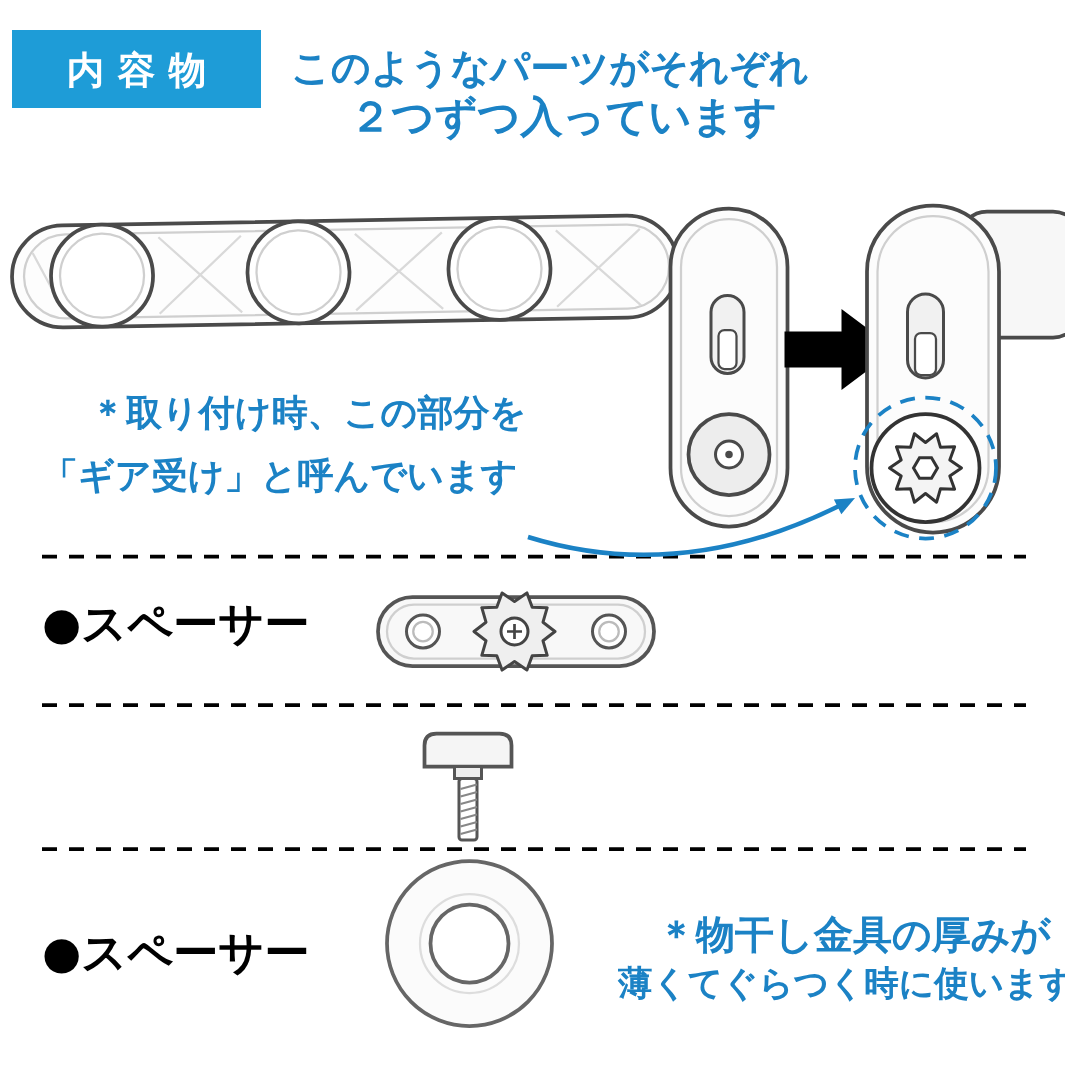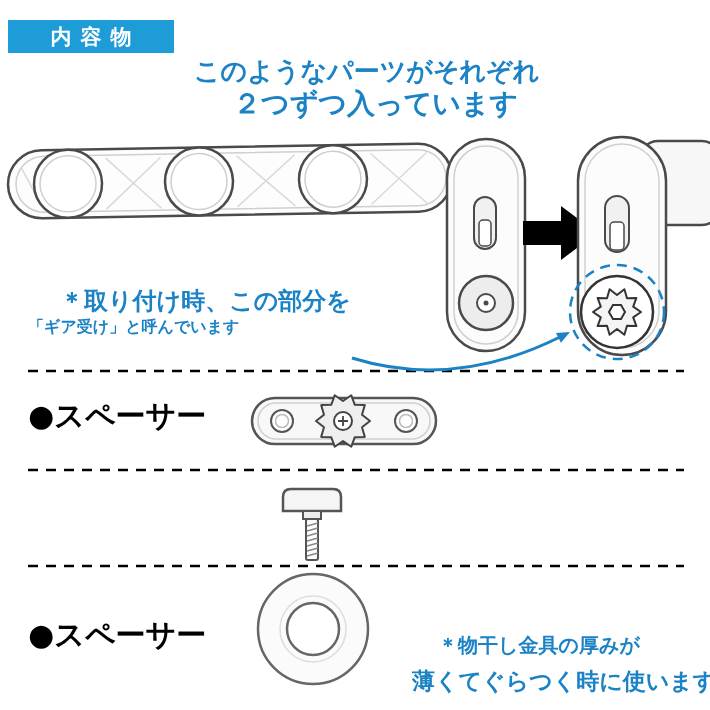--- a/index.html
+++ b/index.html
@@ -2,27 +2,27 @@
 <html style="--badge_bg: #1e9cd7; --note_blue: #1b82c5; --outline_gray: #4a4a4a;"><head>
 <meta charset="utf-8">
 <style>
   * { box-sizing: border-box; }
   html,body { margin:0; padding:0; background:#ffffff; }
   body { font-family:"DejaVu Sans","Liberation Sans",sans-serif; }
   .page { position:relative; width:710px; height:710px; background:#ffffff; overflow:hidden; }
   .abs { position:absolute; white-space:nowrap; }
   .art { left:0; top:0; }
   .badge {
-    left:8px; top:20px; width:166px; height:33px;
+    left:8px; top:20px; width:166px; height:52px;
     background:var(--badge_bg,#1e9cd7); color:#ffffff;
-    font-size:21px; font-weight:700;
+    font-size:25px; font-weight:700;
     display:flex; align-items:center; justify-content:center;
     letter-spacing:9px; padding-left:9px;
   }
-  .blue-note { color:var(--note_blue,#1b82c5); font-weight:700;margin-top:26px; }
+  .blue-note { color:var(--note_blue,#1b82c5); font-weight:700; }
   .label { color:#000000; font-weight:700; font-size:30px; }
   .blue-stroke { stroke:var(--note_blue,#1b82c5); }
   .blue-fill { fill:var(--note_blue,#1b82c5); }
 </style>
 </head>
 <body>
 
 <div class="page">
 
   <svg class="abs art" width="710" height="710" viewBox="0 0 710 710">
@@ -108,23 +108,23 @@
   </svg>
 
   <div class="abs badge">内容物</div>
 
   <div class="abs blue-note" style="left:194px;top:28px;font-size:26px">このようなパーツがそれぞれ</div>
   <div class="abs blue-note" style="left:233px;top:59px;font-size:28px">２つずつ入っています</div>
 
 
 
   <div class="abs blue-note" style="left:60px;top:259px;font-size:24px">＊取り付け時、この部分を</div>
-  <div class="abs blue-note" style="left:28px;top:291px;font-size:16px">「ギア受け」と呼んでいます</div>
+  <div class="abs blue-note" style="left:28px;top:301px;font-size:24px">「ギア受け」と呼んでいます</div>
 
   <div class="abs label" style="left:28px;top:396px">●スペーサー</div>
 
 
   <div class="abs label" style="left:28px;top:615px">●スペーサー</div>
 
-  <div class="abs blue-note" style="left:438px;top:606px;font-size:20px">＊物干し金具の厚みが</div>
+  <div class="abs blue-note" style="left:438px;top:606px;font-size:26px">＊物干し金具の厚みが</div>
   <div class="abs blue-note" style="left:412px;top:640px;font-size:23px">薄くてぐらつく時に使います</div>
 
 </div>
 
 </body></html>

